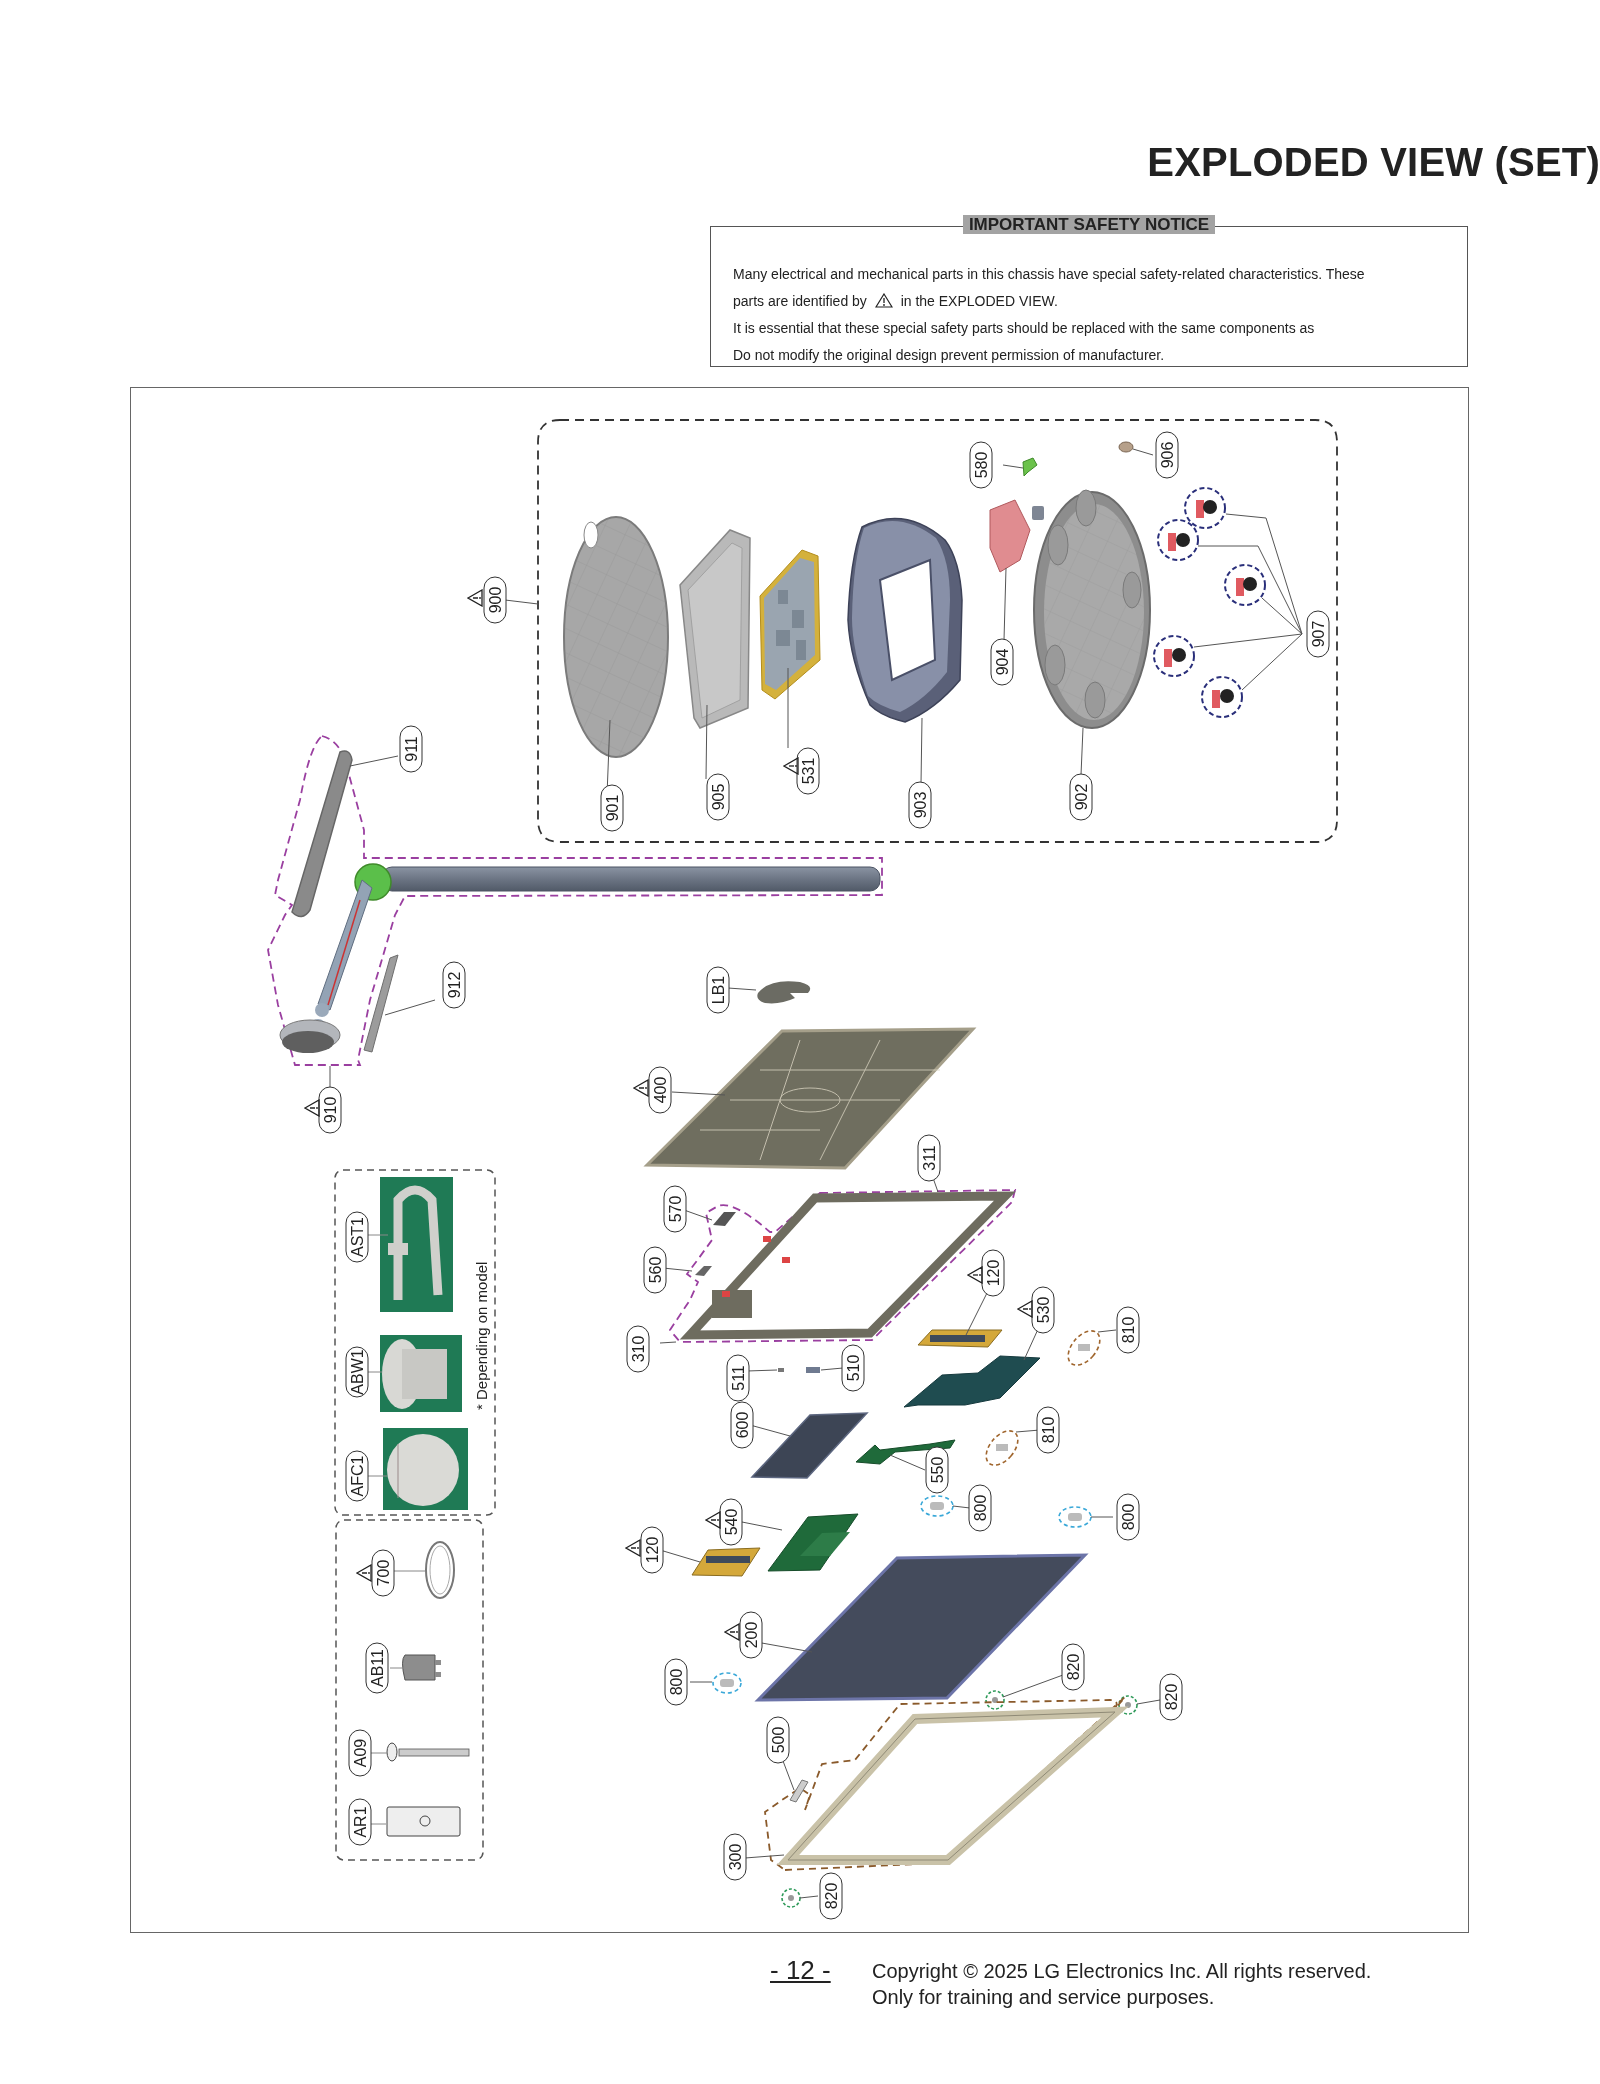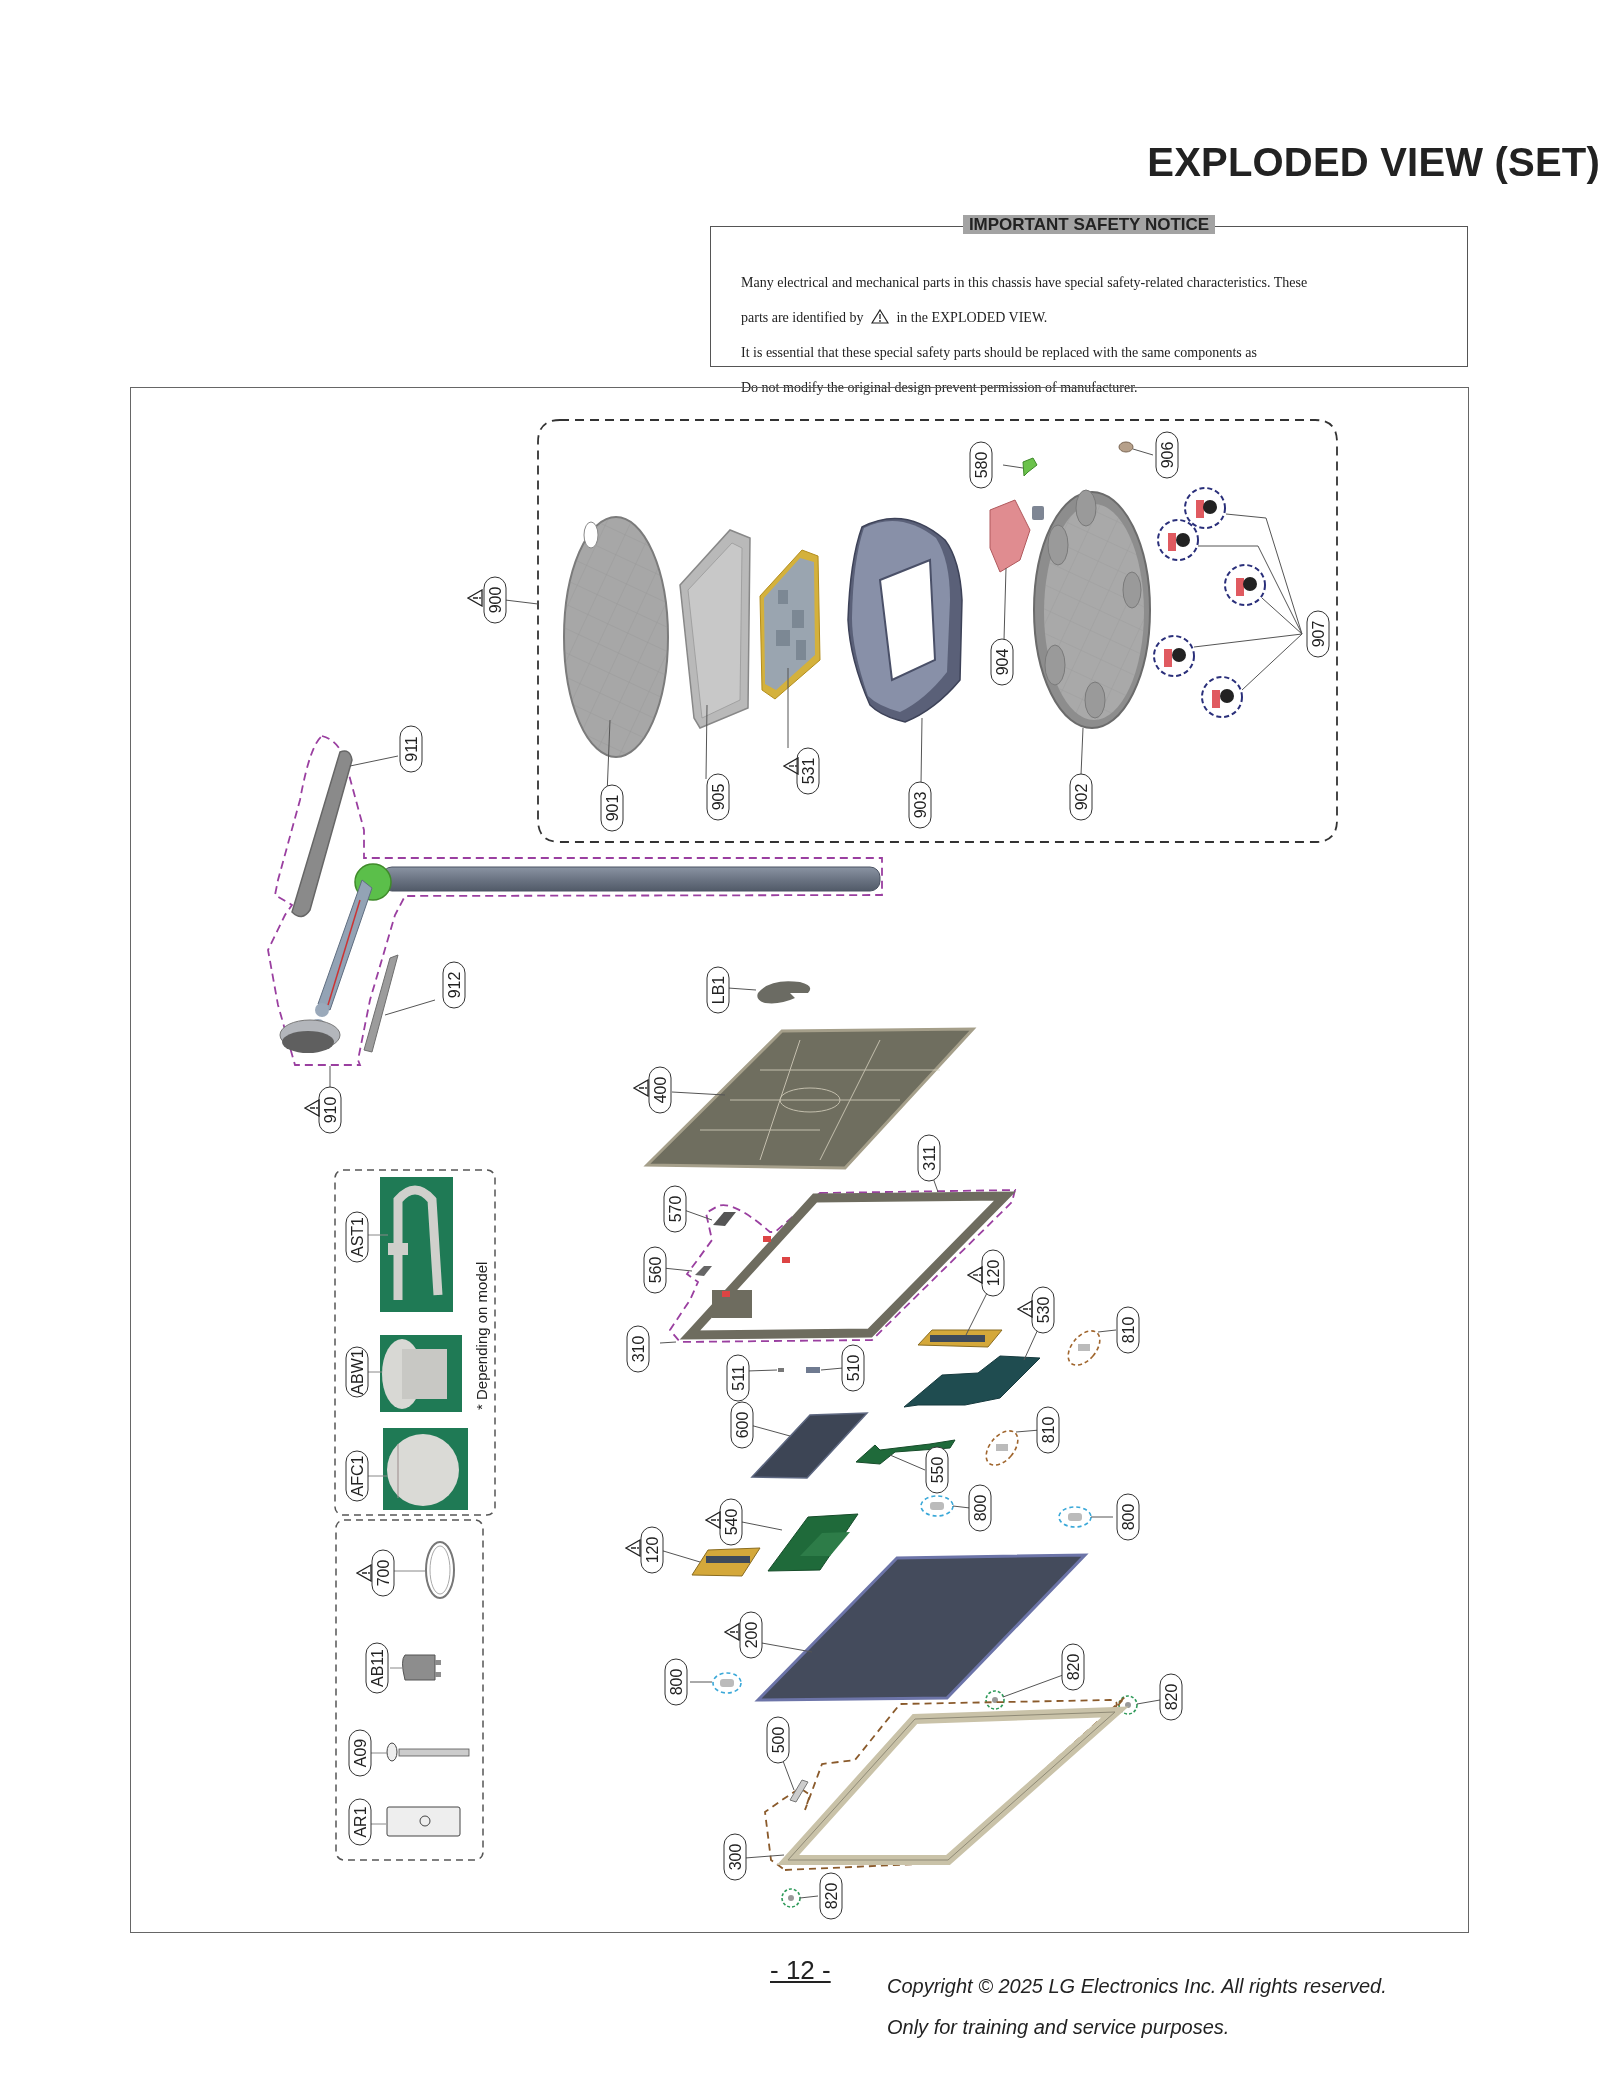--- a/index.html
+++ b/index.html
@@ -6,28 +6,28 @@
   body { width:1600px; height:2084px; position:relative; overflow:hidden;
          font-family:"Liberation Sans", sans-serif; color:#222; }
   .title { position:absolute; left:0; width:1600px; top:140px; text-align:right;
            font-size:40px; font-weight:bold; color:#222; letter-spacing:0.2px; }
   .notice { position:absolute; left:710px; top:226px; width:758px; height:141px;
             border:1.5px solid #555; box-sizing:border-box; }
   .notice-title { position:absolute; top:-12px; left:0; width:100%; text-align:center; }
   .notice-title span { background:#a3a3a3; padding:0 6px; font-weight:bold; font-size:17px; color:#222; }
   .notice-body { position:absolute; left:14px; right:14px; top:30px; font-size:14px; line-height:19px;
                  text-align:justify; color:#222; }
-  .notice-body p { margin:16px;font-family:Liberation Serif, serif; }
+  .notice-body p { margin:8px; }
   .frame { position:absolute; left:130px; top:387px; width:1339px; height:1546px;
            border:1.5px solid #666; box-sizing:border-box; }
   svg.diagram { position:absolute; left:0; top:0; }
   .lbl text { font-family:"Liberation Sans", sans-serif; font-size:16px; fill:#222; }
   .footer-page { position:absolute; left:770px; top:1955px; font-size:26px; color:#222;text-decoration:underline; }
   .footer-copy { position:absolute; left:871px; top:1958px; font-size:20px; line-height:25px; color:#222; }
-  .footer-copy p { margin:16px;font-style:italic; }
+  .footer-copy p { margin:1px; }
   .note { font-family:"Liberation Sans", sans-serif; font-size:15px; fill:#222; }
 </style>
 </head>
 <body>
 
 <div class="title">EXPLODED VIEW (SET)</div>
 
 <div class="notice">
   <div class="notice-title">
     <span>IMPORTANT SAFETY NOTICE</span>

